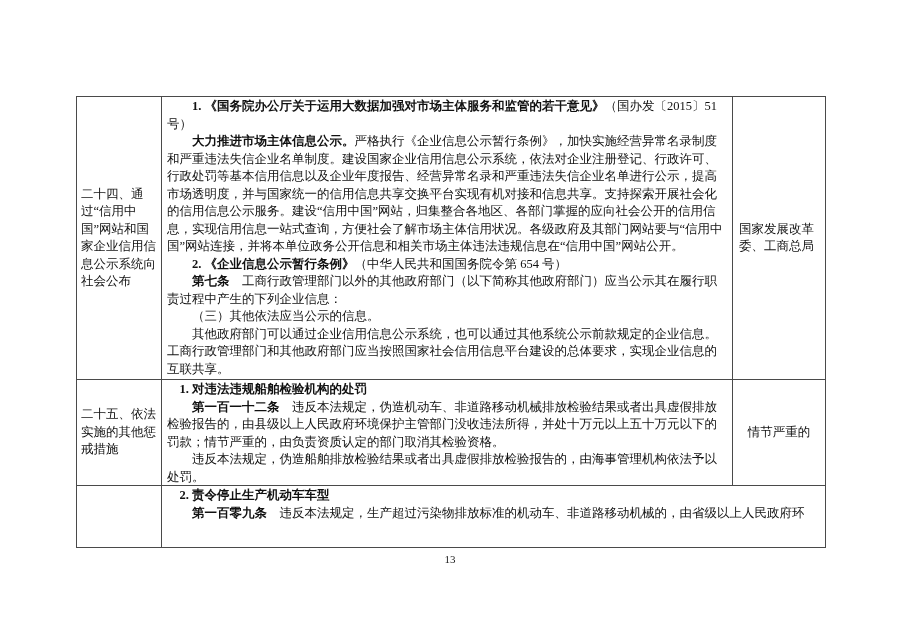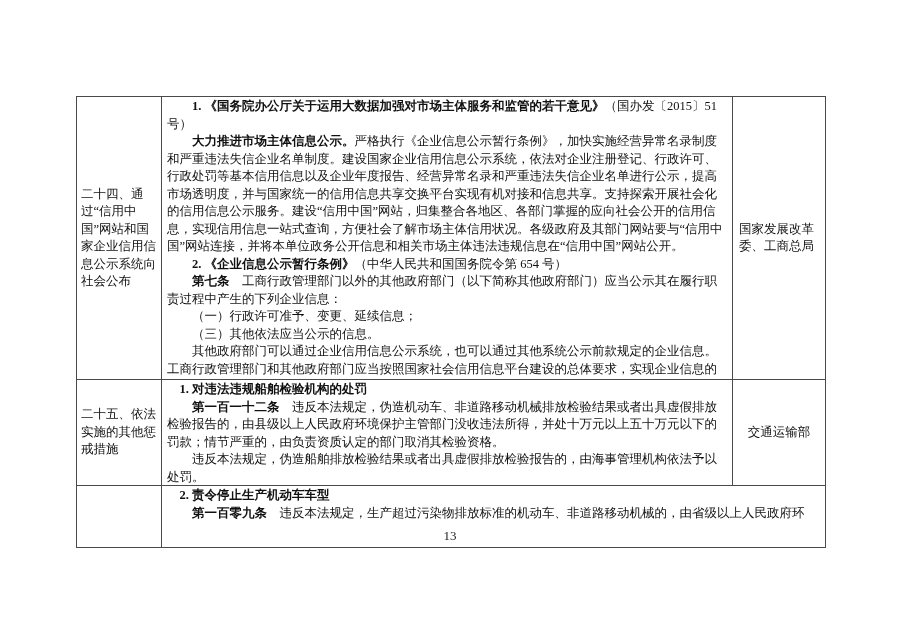--- a/index.html
+++ b/index.html
@@ -53,60 +53,59 @@
     display: flex;
     align-items: center;
     padding: 0 6px;
     justify-content: center;
   }
   .para { margin: 0; }
   .bold { font-weight: 700; }
   .page-number {
     position: absolute;
     left: 0;
-    top: 528px;
+    top: 553px;
     width: 100%;
     text-align: center;
-    font-size: 13px;
+    font-size: 11px;
     color: #222;
   }
 </style>
 </head>
 <body>
 
 <div class="sheet">
   <div class="reg-table">
       <div class="t-row" style="height: 282px;">
         <div class="cell cell-measure">
           <div>二十四、通过“信用中国”网站和国家企业信用信息公示系统向社会公布</div>
         </div>
         <div class="cell cell-content">
           <p class="para" style="text-indent: 2em;"><span class="bold">1. 《国务院办公厅关于运用大数据加强对市场主体服务和监管的若干意见》</span><span>（国办发〔2015〕51 号）</span></p>
           <p class="para" style="text-indent: 2em;"><span class="bold">大力推进市场主体信息公示。</span><span>严格执行《企业信息公示暂行条例》，加快实施经营异常名录制度和严重违法失信企业名单制度。建设国家企业信用信息公示系统，依法对企业注册登记、行政许可、行政处罚等基本信用信息以及企业年度报告、经营异常名录和严重违法失信企业名单进行公示，提高市场透明度，并与国家统一的信用信息共享交换平台实现有机对接和信息共享。支持探索开展社会化的信用信息公示服务。建设“信用中国”网站，归集整合各地区、各部门掌握的应向社会公开的信用信息，实现信用信息一站式查询，方便社会了解市场主体信用状况。各级政府及其部门网站要与“信用中国”网站连接，并将本单位政务公开信息和相关市场主体违法违规信息在“信用中国”网站公开。</span></p>
           <p class="para" style="text-indent: 2em;"><span class="bold">2. 《企业信息公示暂行条例》</span><span>（中华人民共和国国务院令第 654 号）</span></p>
           <p class="para" style="text-indent: 2em;"><span class="bold">第七条</span><span>　工商行政管理部门以外的其他政府部门（以下简称其他政府部门）应当公示其在履行职责过程中产生的下列企业信息：</span></p>
-          <p class="para" style="text-indent: 2em;"><span>（一）行政许可准予、变更、延续信息；</span></p>
           <p class="para" style="text-indent: 2em;"><span>（三）其他依法应当公示的信息。</span></p>
           <p class="para" style="text-indent: 2em;"><span>其他政府部门可以通过企业信用信息公示系统，也可以通过其他系统公示前款规定的企业信息。工商行政管理部门和其他政府部门应当按照国家社会信用信息平台建设的总体要求，实现企业信息的互联共享。</span></p>
         </div>
         <div class="cell cell-dept">
           <div>国家发展改革委、工商总局</div>
         </div>
       </div>
       <div class="t-row" style="height: 105px;">
         <div class="cell cell-measure">
           <div>二十五、依法实施的其他惩戒措施</div>
         </div>
         <div class="cell cell-content">
           <p class="para" style="text-indent: 1em;"><span class="bold">1. 对违法违规船舶检验机构的处罚</span></p>
           <p class="para" style="text-indent: 2em;"><span class="bold">第一百一十二条</span><span>　违反本法规定，伪造机动车、非道路移动机械排放检验结果或者出具虚假排放检验报告的，由县级以上人民政府环境保护主管部门没收违法所得，并处十万元以上五十万元以下的罚款；情节严重的，由负责资质认定的部门取消其检验资格。</span></p>
           <p class="para" style="text-indent: 2em;"><span>违反本法规定，伪造船舶排放检验结果或者出具虚假排放检验报告的，由海事管理机构依法予以处罚。</span></p>
         </div>
         <div class="cell cell-dept">
-          <div>交通运输部</div>
+          <div>情节严重的</div>
         </div>
       </div>
       <div class="t-row" style="height: 61px;">
         <div class="cell cell-measure">
           <div></div>
         </div>
         <div class="cell cell-content">
           <p class="para" style="text-indent: 1em;"><span class="bold">2. 责令停止生产机动车车型</span></p>
           <p class="para" style="text-indent: 2em;"><span class="bold">第一百零九条</span><span>　违反本法规定，生产超过污染物排放标准的机动车、非道路移动机械的，由省级以上人民政府环</span></p>
         </div>

